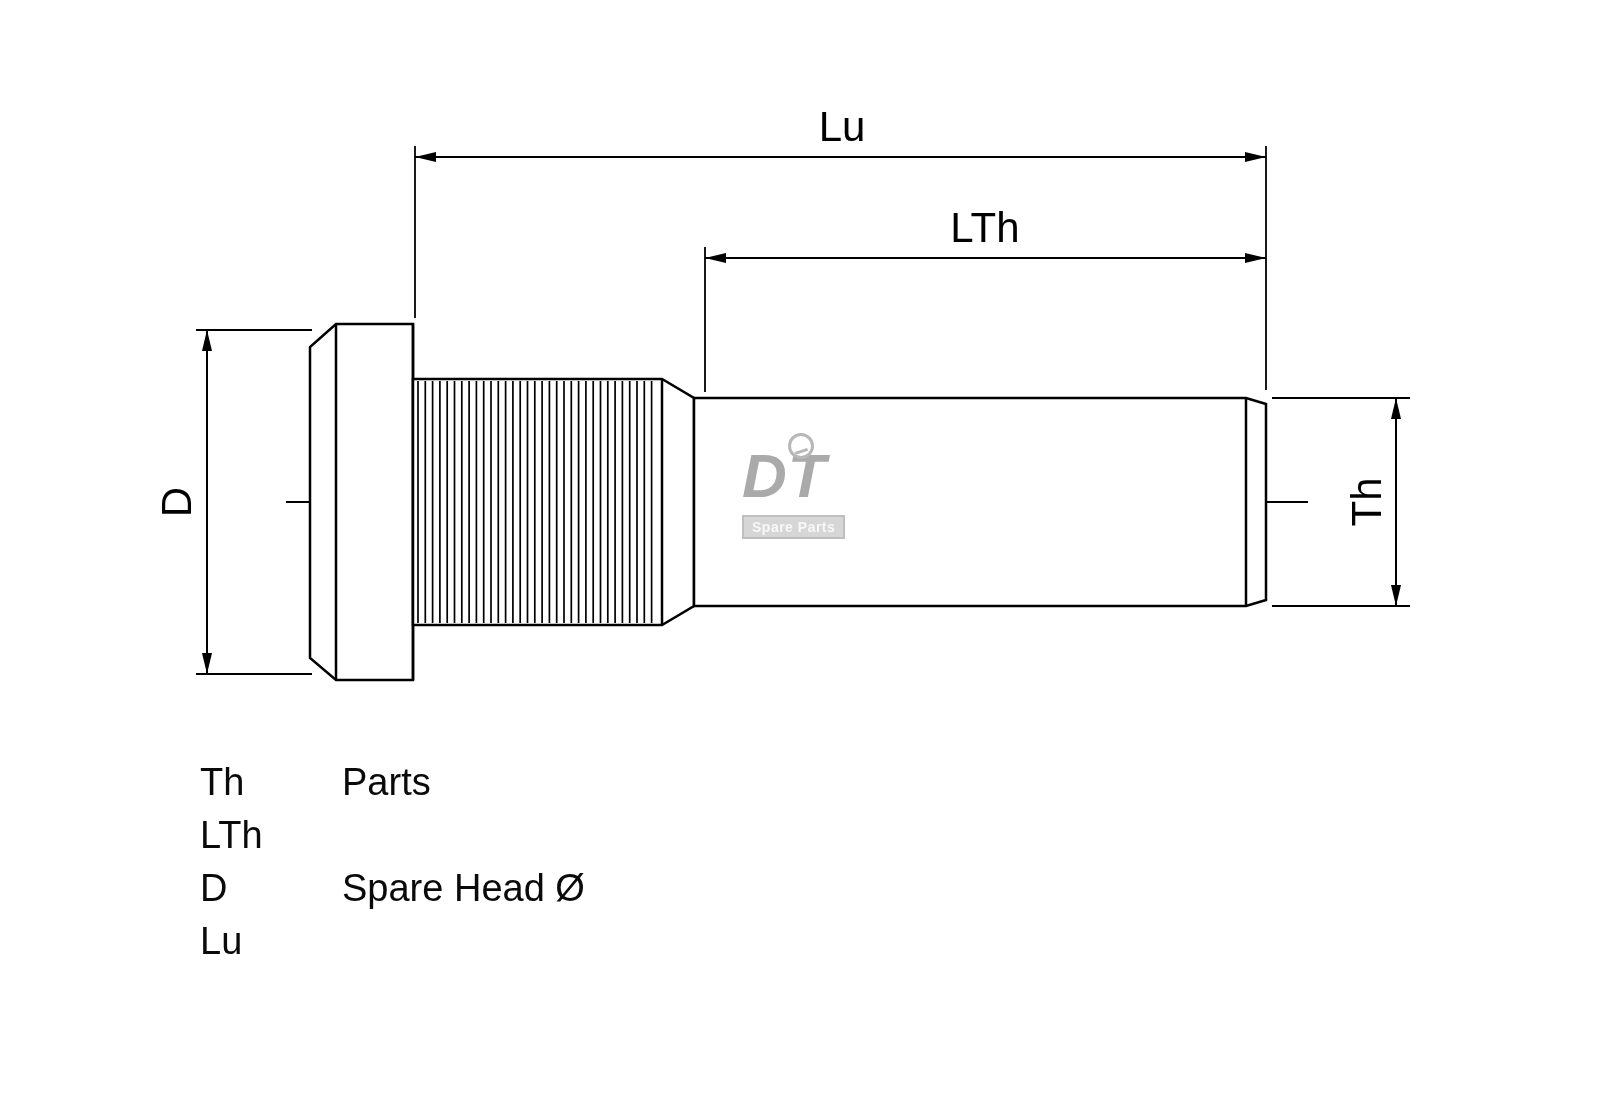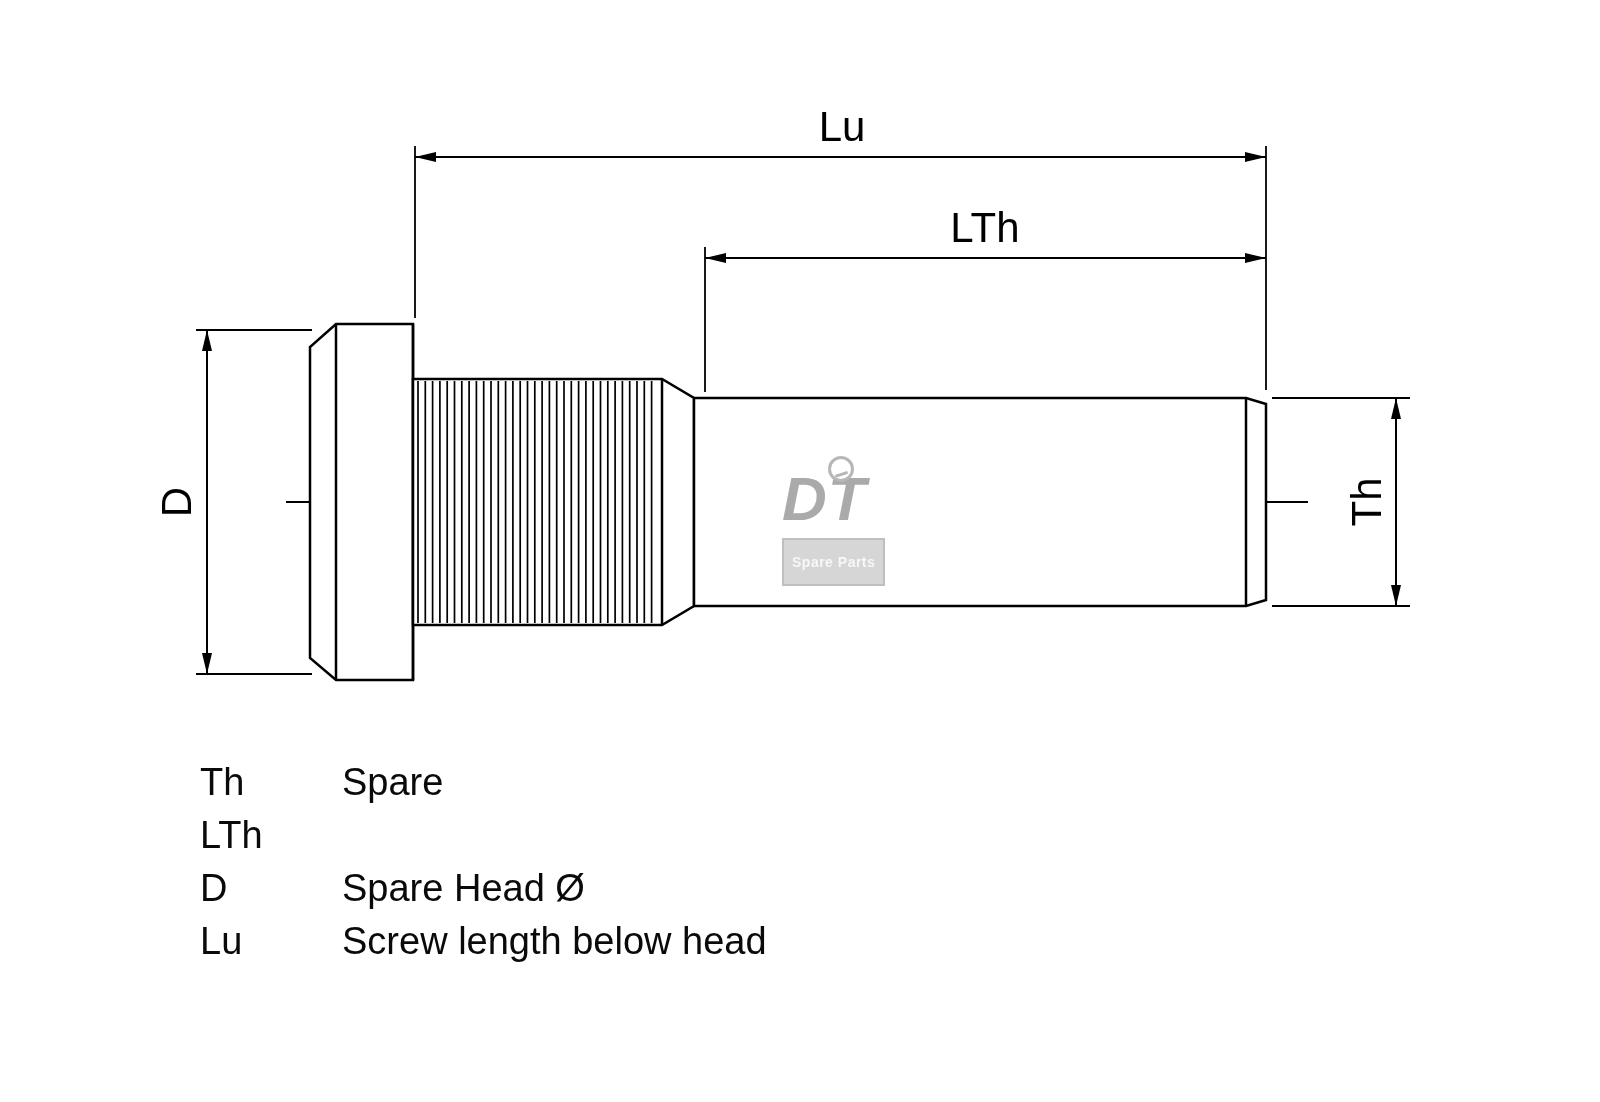--- a/index.html
+++ b/index.html
@@ -73,25 +73,24 @@
     white-space: nowrap;
   }
   .legend-abbr {
     width: 142px;
     flex: 0 0 142px;
   }
   
   .watermark {
     position: absolute;
     left: 742px;
-    top: 468px;
+    top: 445px;
     width: 120px;
     opacity: 0.85;
     user-select: none;
-    margin-left: 40px;
   }
   .wm-logo {
     position: relative;
     font-style: italic;
     font-weight: bold;
     font-size: 62px;
     line-height: 62px;
     color: #9c9c9c;
     letter-spacing: 1px;
   }
@@ -117,21 +116,21 @@
     transform: rotate(-18deg);
   }
   .wm-sub {
     margin-top: 8px;
     display: inline-block;
     border: 2px solid #b5b5b5;
     background: #cfcfcf;
     color: #f7f7f7;
     font-size: 14px;
     font-weight: bold;
-    padding: 14px 8px;
+    padding: 2px 8px;
     letter-spacing: 0.5px;
   }
 </style>
 </head>
 <body>
 
 <div class="stage">
 
   <svg class="drawing" width="1600" height="1102" viewBox="0 0 1600 1102">
     <defs>
@@ -228,28 +227,27 @@
     <div class="wm-logo">
       <span>DT</span>
       <span class="wm-circle"></span>
     </div>
     <div class="wm-sub">Spare Parts</div>
   </div>
 
   <div class="legend">
     <div class="legend-row">
       <span class="legend-abbr">Th</span>
-      <span class="legend-desc">Spare</span>
+      <span class="legend-desc">Parts</span>
     </div>
     <div class="legend-row">
       <span class="legend-abbr">LTh</span>
     </div>
     <div class="legend-row">
       <span class="legend-abbr">D</span>
       <span class="legend-desc">Spare Head Ø</span>
     </div>
     <div class="legend-row">
       <span class="legend-abbr">Lu</span>
-      <span class="legend-desc">Screw length below head</span>
     </div>
   </div>
 
 </div>
 
 </body></html>

